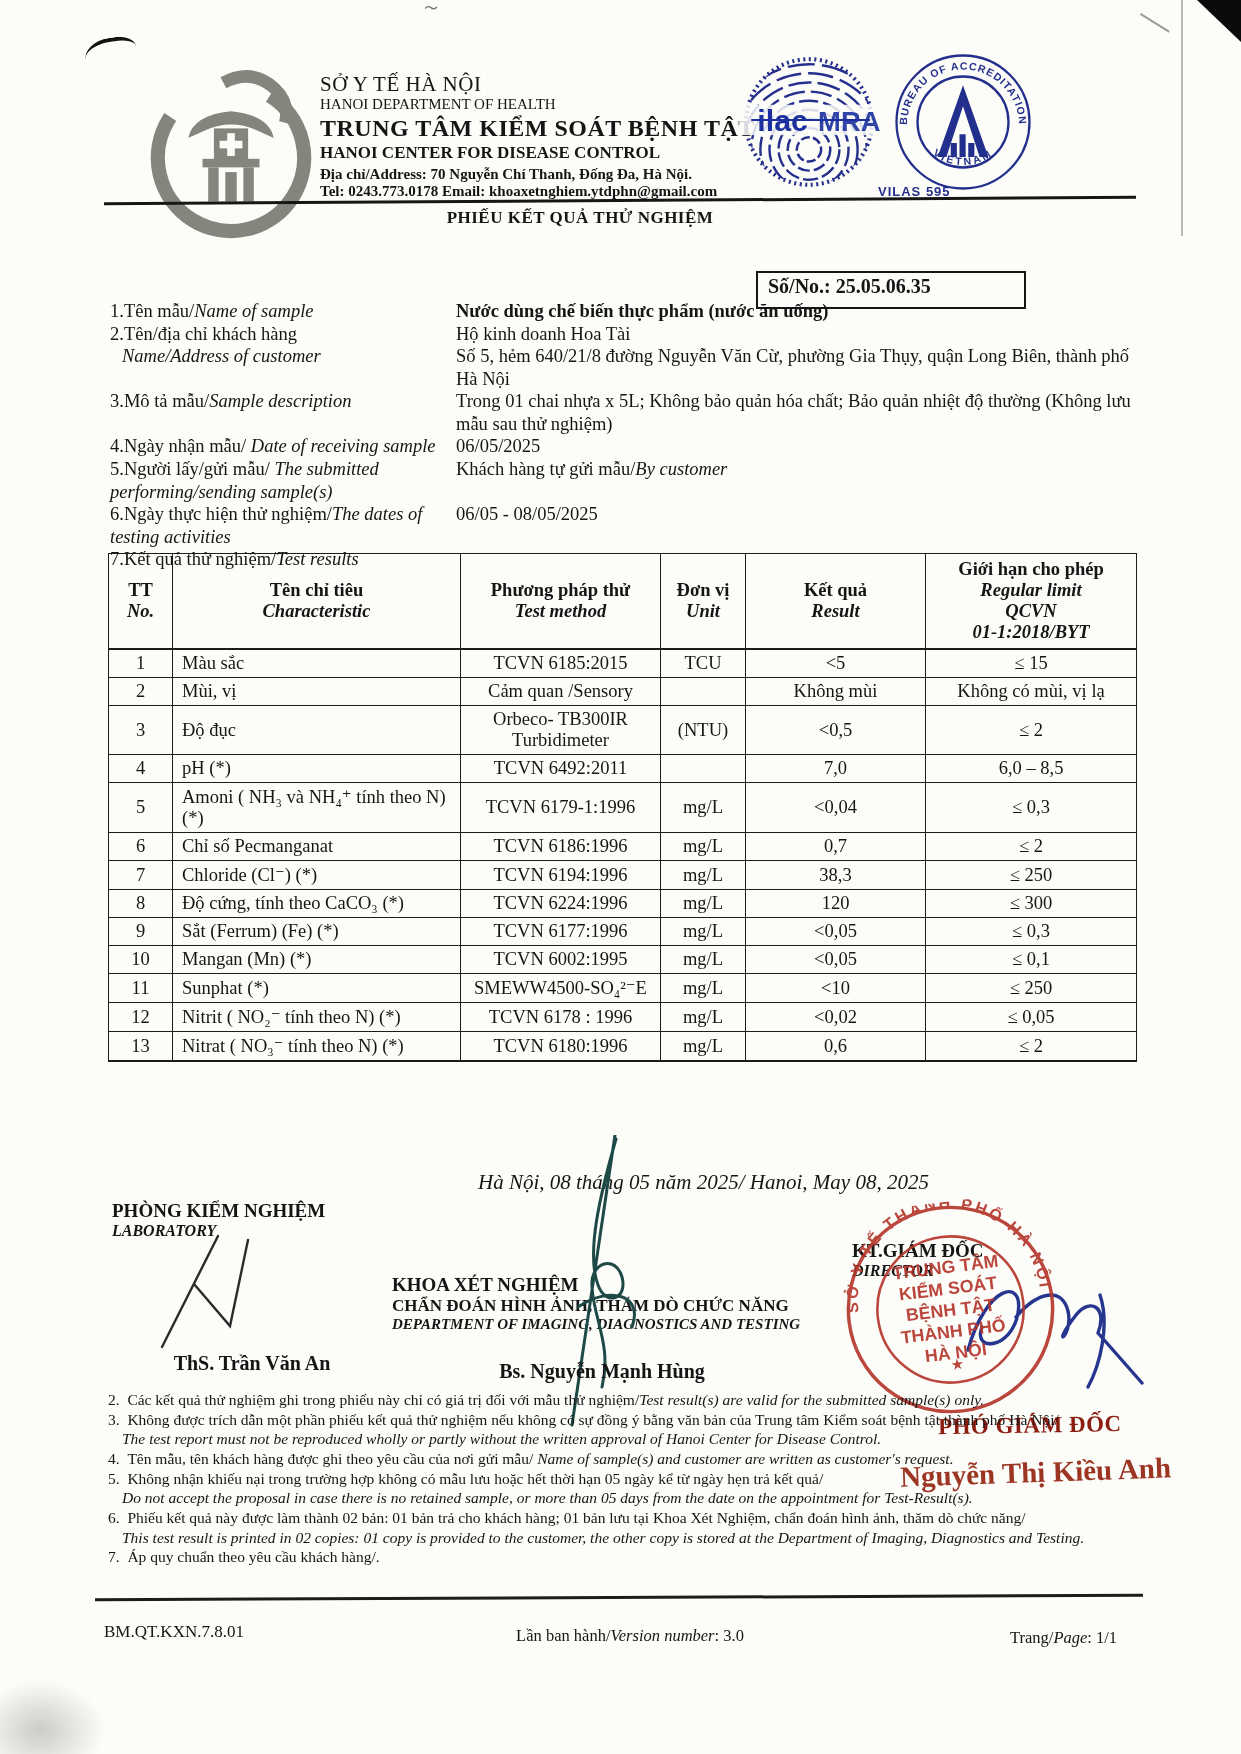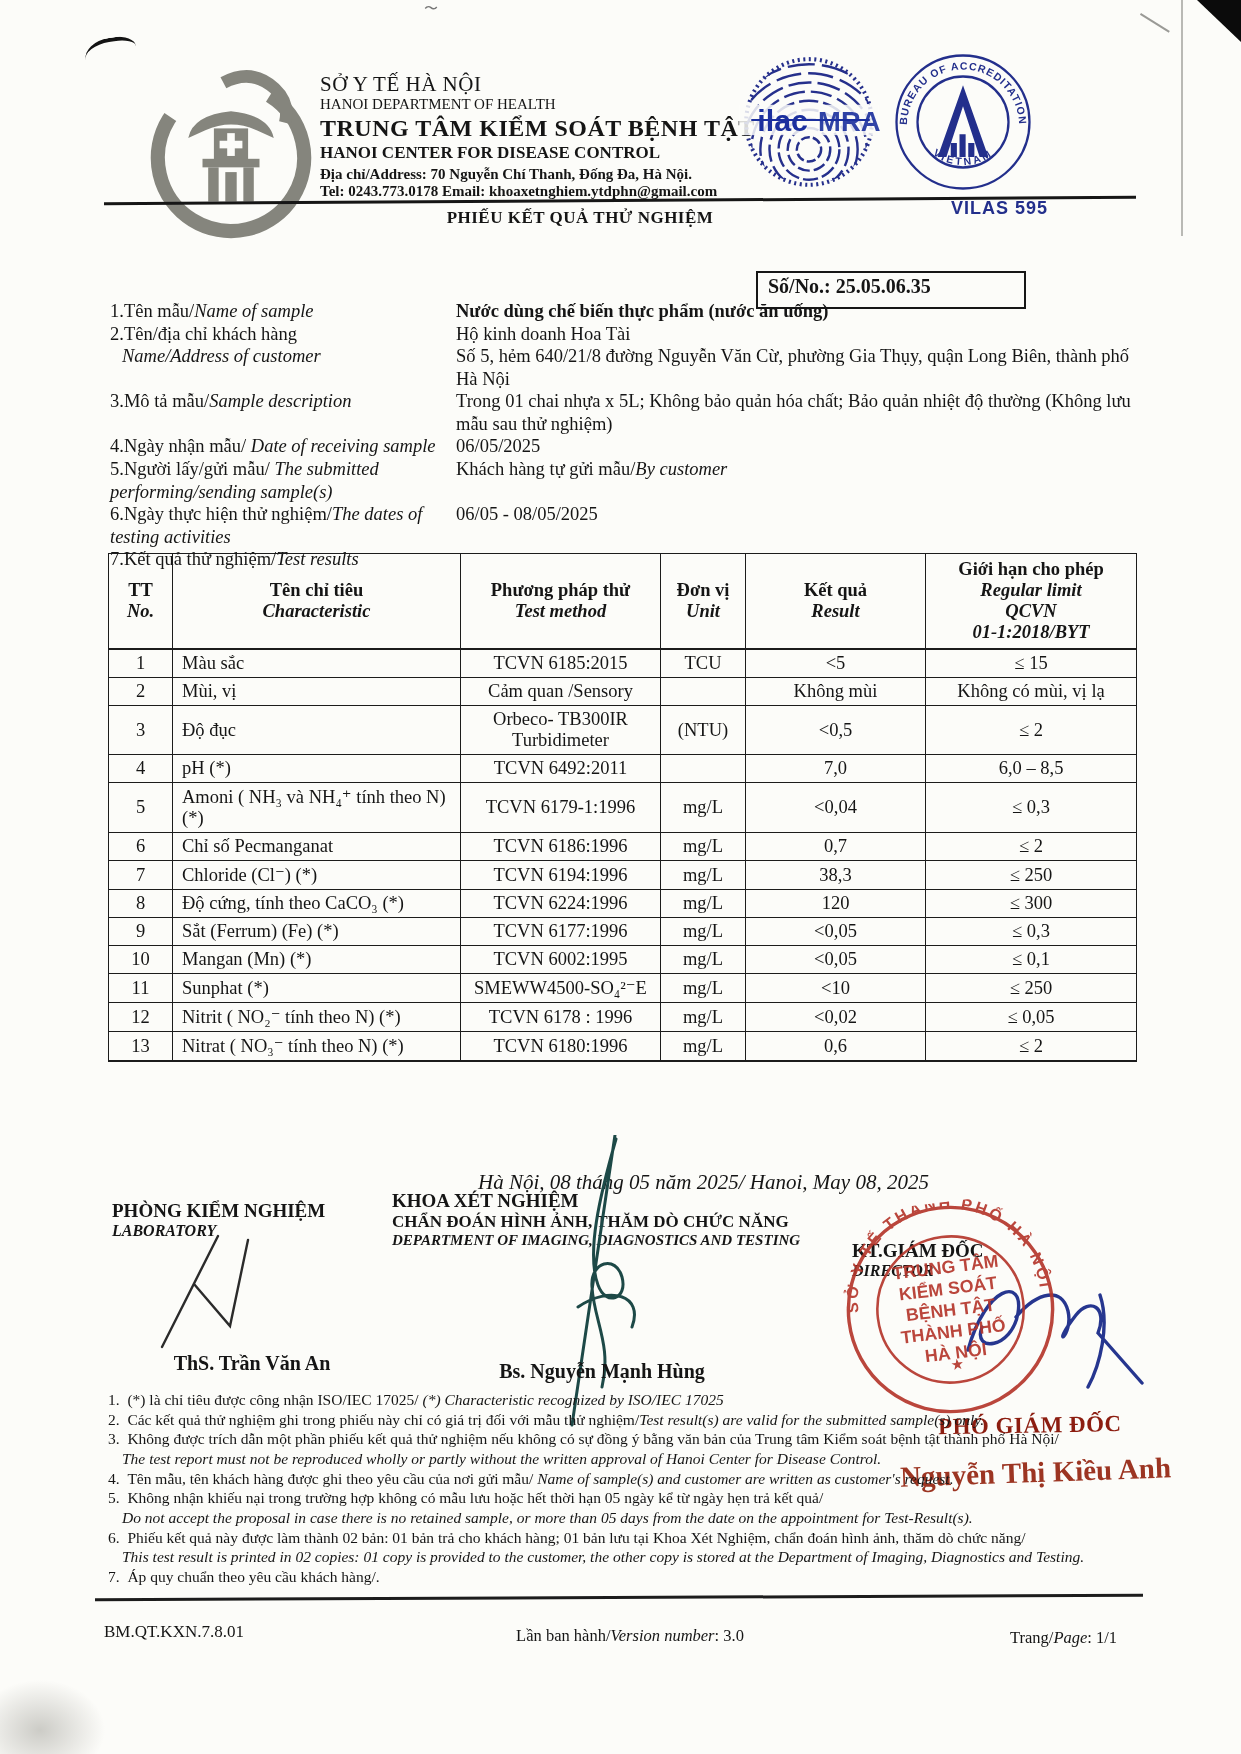--- a/index.html
+++ b/index.html
@@ -10,22 +10,22 @@
   #hcdc-logo{left:136px;top:60px;width:190px;height:190px;}
   #header-text{left:320px;top:72px;width:545px;text-align:left;line-height:1.15;}
   #header-text .l1{font-size:21px;letter-spacing:.5px;}
   #header-text .l2{font-size:15px;}
   #header-text .l3{font-size:24px;font-weight:bold;letter-spacing:.5px;margin-top:2px;}
   #header-text .l4{font-size:17px;font-weight:bold;}
   #header-text .l5{font-size:15px;font-weight:bold;margin-top:3px;}
   #header-text .l6{font-size:15px;font-weight:bold;}
   #ilac-logo{left:733px;top:48px;width:152px;height:152px;}
   #boa-logo{left:893px;top:52px;width:140px;height:140px;}
-  #vilas{left:878px;top:198px;width:170px;text-align:right;font-weight:bold;
-         font-size:18px;letter-spacing:1px;font-family:"Liberation Sans","DejaVu Sans",sans-serif;}
+  #vilas{left:878px;top:184px;width:170px;text-align:left;font-weight:bold;
+         font-size:13px;letter-spacing:1px;font-family:"Liberation Sans","DejaVu Sans",sans-serif;}
   #header-rule{left:104px;top:199px;width:1032px;height:3px;background:#161616;transform:rotate(-.35deg);}
   
   #title{left:280px;top:208px;width:600px;text-align:center;}
   #title .vi{font-size:17px;font-weight:bold;letter-spacing:.5px;}
   #title .en{font-size:23px;font-weight:bold;font-style:italic;margin-top:2px;}
   #report-no{left:756px;top:271px;width:256px;height:32px;border:2px solid #161616;
              font-size:20px;font-weight:bold;padding:2px 0 0 10px;background:#fcfcf9;}
   
   #info{left:110px;top:300px;width:1024px;display:grid;grid-template-columns:346px 1fr;
         font-size:18.5px;line-height:1.22;}
@@ -42,21 +42,21 @@
   #results .c{text-align:center;}
   #results .l{text-align:left;padding-left:9px;}
   #results thead th{border-bottom-width:2.2px;}
   #results,#results tr:last-child td{border-bottom-width:2.2px;}
   
   #date-line{left:478px;top:1170px;width:600px;font-style:italic;font-size:21px;}
   .sgn-title{text-align:left;font-weight:bold;}
   #sign-left{left:112px;top:1200px;width:270px;}
   #sign-left .t1{font-size:19px;}
   #sign-left .t2{font-size:16px;font-style:italic;}
-  #sign-center{left:392px;top:1190px;width:430px;}
+  #sign-center{left:392px;top:1274px;width:430px;}
   #sign-center .t1{font-size:19px;}
   #sign-center .t2{font-size:17px;}
   #sign-center .t3{font-size:15px;font-style:italic;}
   #sign-right{left:852px;top:1208px;width:280px;margin-top:32px;}
   #sign-right .t1{font-size:19px;}
   #sign-right .t2{font-size:16px;font-style:italic;}
   #name-left{left:112px;top:1352px;width:280px;text-align:center;font-weight:bold;font-size:20px;}
   #name-center{left:432px;top:1360px;width:340px;text-align:center;font-weight:bold;font-size:20px;}
   #stamp{left:843px;top:1202px;width:215px;height:215px;transform:rotate(-7deg);opacity:.92;}
   #sig-left-svg{left:150px;top:1222px;width:170px;height:135px;}
@@ -394,21 +394,20 @@
       <text x="100" y="146">HÀ NỘI</text>
     </g>
   </svg>
 
   <div class="abs" id="name-left">ThS. Trần Văn An</div>
   <div class="abs" id="name-center">Bs. Nguyễn Mạnh Hùng</div>
   <div class="abs" id="deputy-title">PHÓ GIÁM ĐỐC</div>
   <div class="abs" id="deputy-name">Nguyễn Thị Kiều Anh</div>
 
   <div class="abs" id="notes">
-    <div class="note"><span>1.</span>&nbsp;&nbsp;<span>(*) là chỉ tiêu được công nhận ISO/IEC 17025/ </span><span class="en">(*) Characteristic recognized by ISO/IEC 17025</span></div>
     <div class="note"><span>2.</span>&nbsp;&nbsp;<span>Các kết quả thử nghiệm ghi trong phiếu này chỉ có giá trị đối với mẫu thử nghiệm/</span><span class="en">Test result(s) are valid for the submitted sample(s) only.</span></div>
     <div class="note"><span>3.</span>&nbsp;&nbsp;<span>Không được trích dẫn một phần phiếu kết quả thử nghiệm nếu không có sự đồng ý bằng văn bản của Trung tâm Kiểm soát bệnh tật thành phố Hà Nội/</span></div>
     <div class="enline">The test report must not be reproduced wholly or partly without the written approval of Hanoi Center for Disease Control.</div>
     <div class="note"><span>4.</span>&nbsp;&nbsp;<span>Tên mẫu, tên khách hàng được ghi theo yêu cầu của nơi gửi mẫu/ </span><span class="en">Name of sample(s) and customer are written as customer's request.</span></div>
     <div class="note"><span>5.</span>&nbsp;&nbsp;<span>Không nhận khiếu nại trong trường hợp không có mẫu lưu hoặc hết thời hạn 05 ngày kể từ ngày hẹn trả kết quả/</span></div>
     <div class="enline">Do not accept the proposal in case there is no retained sample, or more than 05 days from the date on the appointment for Test-Result(s).</div>
     <div class="note"><span>6.</span>&nbsp;&nbsp;<span>Phiếu kết quả này được làm thành 02 bản: 01 bản trả cho khách hàng; 01 bản lưu tại Khoa Xét Nghiệm, chẩn đoán hình ảnh, thăm dò chức năng/</span></div>
     <div class="enline">This test result is printed in 02 copies: 01 copy is provided to the customer, the other copy is stored at the Department of Imaging, Diagnostics and Testing.</div>
     <div class="note"><span>7.</span>&nbsp;&nbsp;<span>Áp quy chuẩn theo yêu cầu khách hàng/.</span></div>
   </div>

